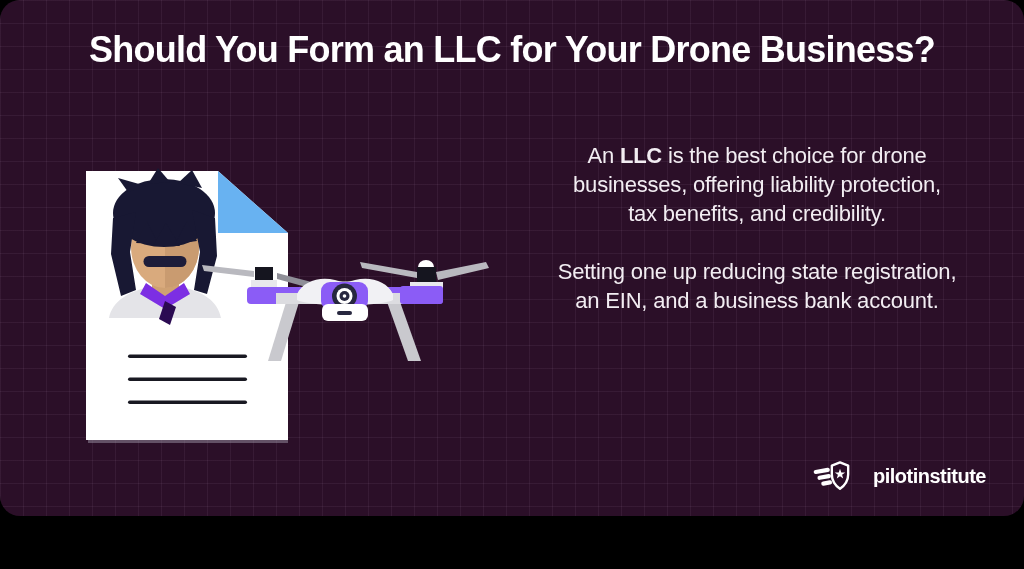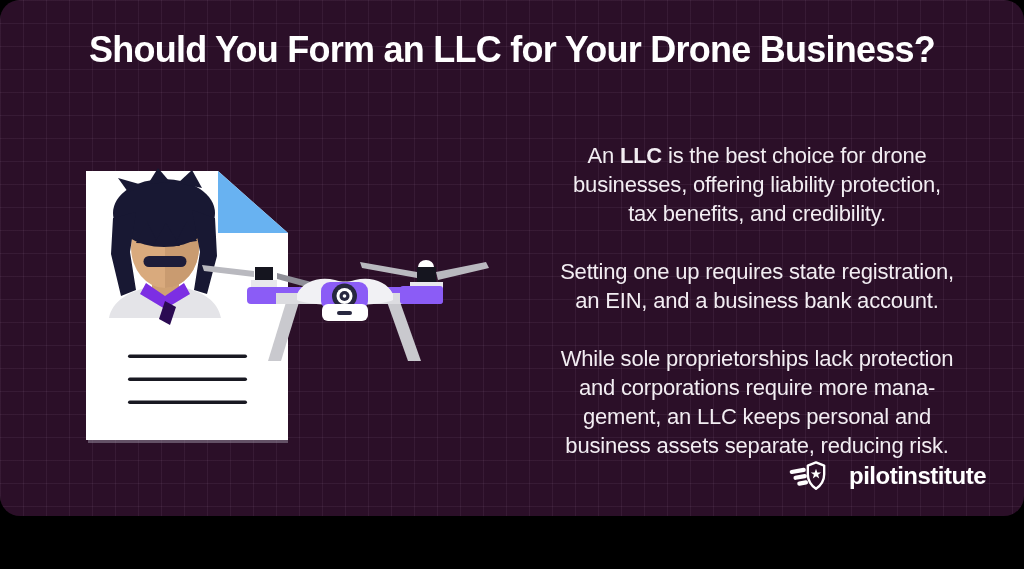--- a/index.html
+++ b/index.html
@@ -22,21 +22,21 @@
     position:absolute;left:512px;top:141px;width:490px;
     color:#f2edf2;font-size:22px;line-height:29px;letter-spacing:-0.2px;
   }
   .text-col p{margin:0 0 29px 0;white-space:pre-line;text-align:center;}
   .text-col p:last-child{margin-bottom:0;}
   .text-col strong{font-weight:bold;}
   .logo{
     position:absolute;right:38px;bottom:24px;
     display:flex;align-items:center;gap:7px;color:#ffffff;
   }
-  .logo-text{font-size:24px;font-weight:bold;letter-spacing:-0.5px;margin-left:16px;}
+  .logo-text{font-size:20px;font-weight:bold;letter-spacing:-0.5px;margin-left:16px;}
 </style>
 </head>
 <body>
 
 <div class="card">
 
   <h1 class="title">Should You Form an LLC for Your Drone Business?</h1>
 
   <svg class="illustration-svg" viewBox="0 0 1024 569" aria-hidden="true">
 
@@ -109,26 +109,22 @@
       </g>
       <rect x="322" y="304" width="46" height="17" rx="6" fill="#ffffff"></rect>
       <rect x="337" y="311" width="15" height="4" rx="2" fill="#27273f"></rect>
     </g>
   </svg>
 
   <div class="text-col">
     <p><span>An </span><strong>LLC</strong><span> is the best choice for drone
 businesses, offering liability protection,
 tax benefits, and credibility.</span></p>
-    <p>Setting one up requires state registration,
+    <p>Setting one up reducing state registration,
 an EIN, and a business bank account.</p>
-    <p>While sole proprietorships lack protection
-and corporations require more mana-
-gement, an LLC keeps personal and
-business assets separate, reducing risk.</p>
   </div>
 
   <div class="logo">
     <svg width="40" height="32" viewBox="0 0 44 34" aria-hidden="true">
       <g fill="#ffffff" transform="rotate(-10 20 17)">
         <rect x="5" y="8" width="18" height="4.6" rx="2.3"></rect>
         <rect x="8" y="15" width="15" height="4.6" rx="2.3"></rect>
         <rect x="11" y="22" width="12" height="4.6" rx="2.3"></rect>
       </g>
       <path d="M33,2 L42,5.5 L42,15 C42,22.5 38,27.5 33,31 C28,27.5 24,22.5 24,15 L24,5.5 Z" fill="#2b0f28" stroke="#ffffff" stroke-width="2.6" stroke-linejoin="round"></path>

